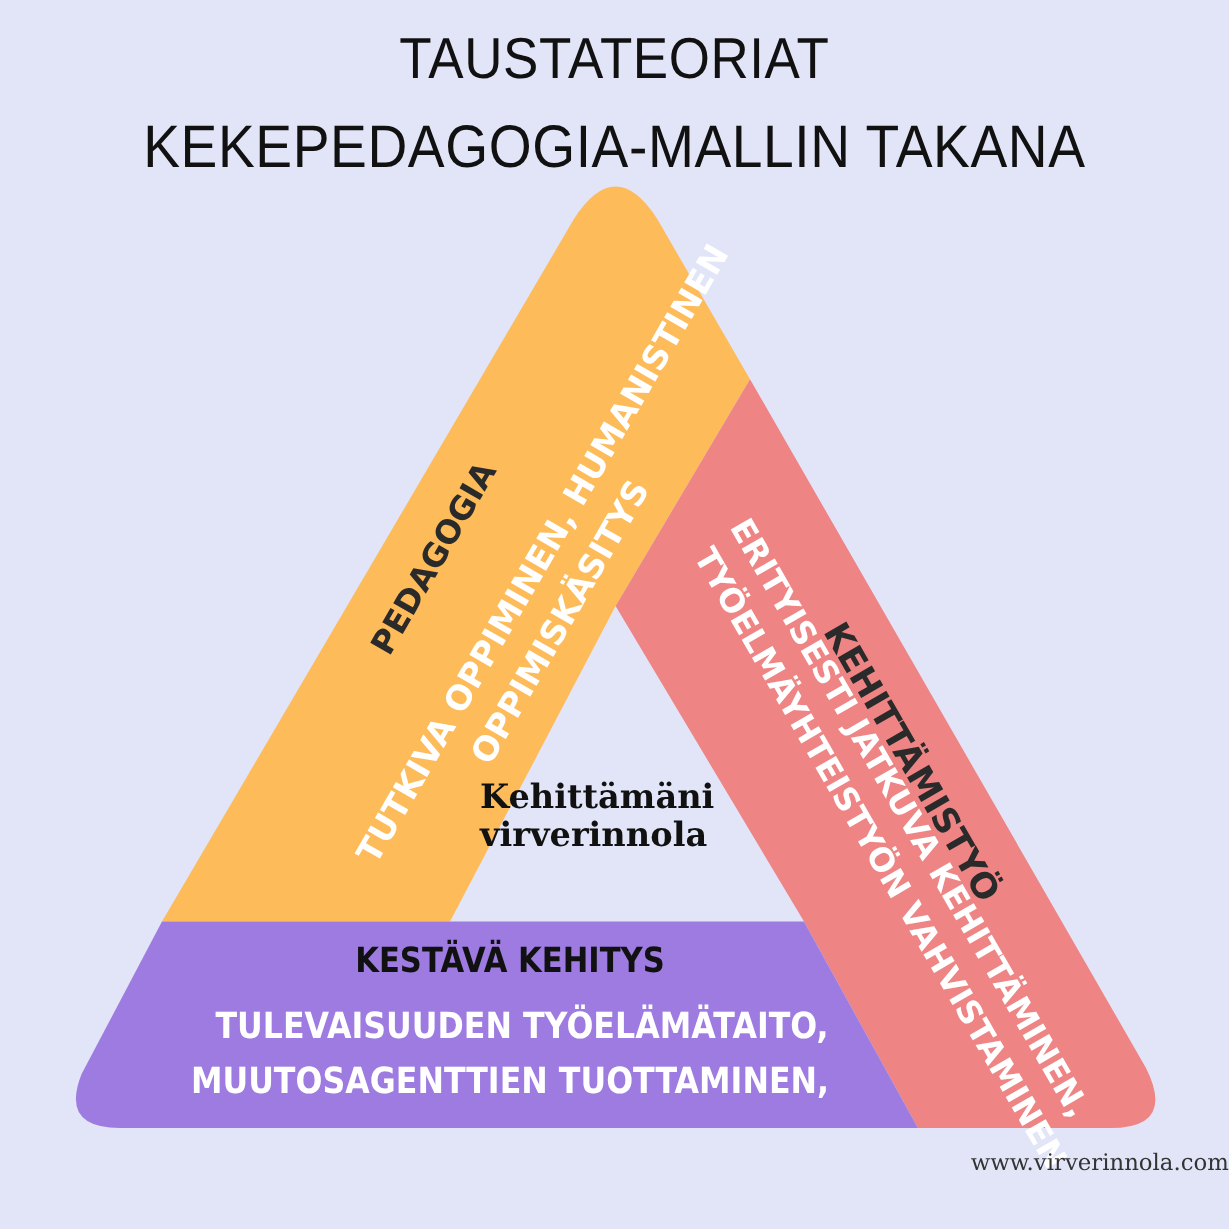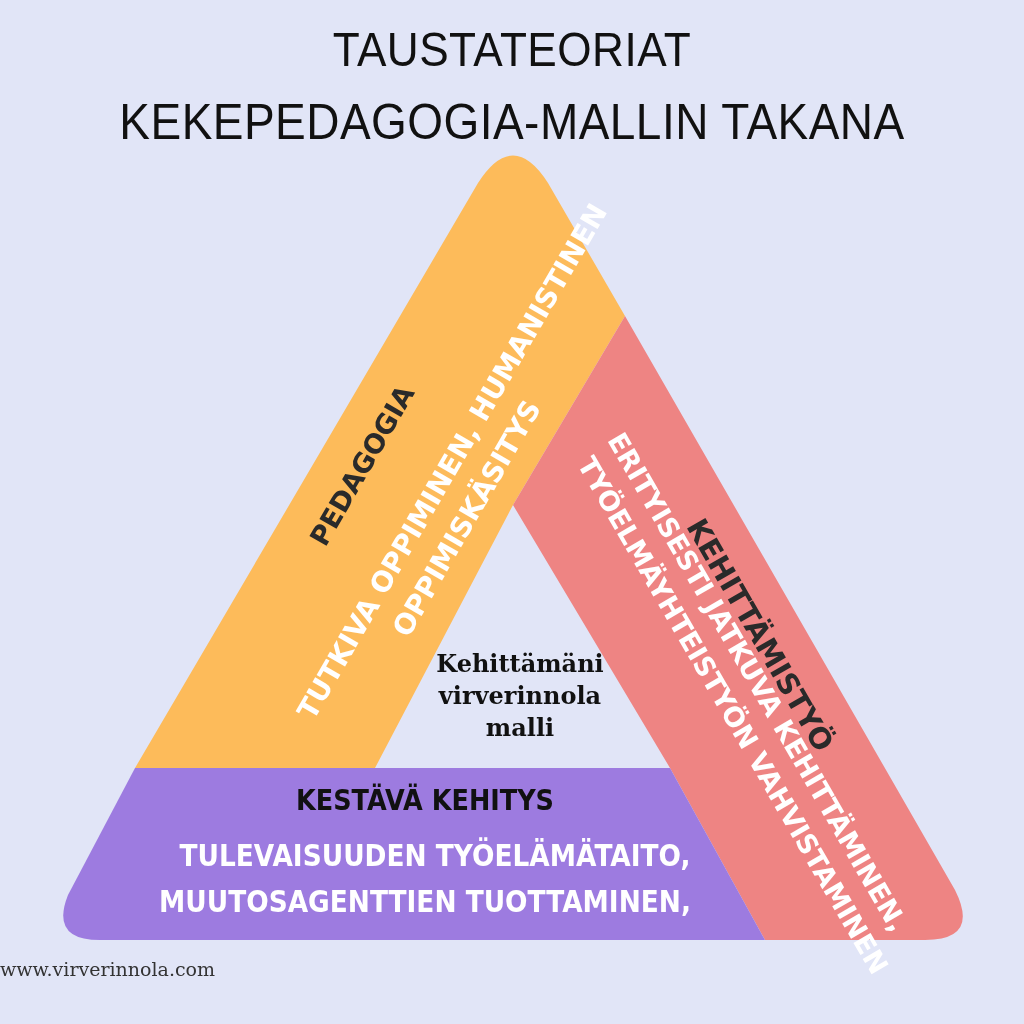--- a/index.html
+++ b/index.html
@@ -33,45 +33,45 @@
       font-family: "DejaVu Sans", sans-serif;
       font-weight: bold;
       text-align: center;
     }
     .dark { color: #2a2a2a; }
     .white { color: #ffffff; }
 
     .center-label {
       position: absolute;
       left: 400px; top: 648px; width: 240px;
-      text-align: center;
+      text-align: left;
       font-family: "DejaVu Serif", serif;
       font-weight: bold;
-      font-size: 24px;
+      font-size: 28px;
       line-height: 32px;
       color: #111;
     }
 
     .bottom-block {
       position: absolute;
       left: 100px; width: 650px;
       text-align: center;
       font-family: "DejaVu Sans", sans-serif;
       font-weight: bold;
       transform: scaleX(0.88);
       transform-origin: center;
     }
     #kestava-title { top: 783px; font-size: 29px; color: #111; }
     #kestava-line1 { top: 838px; font-size: 30px; color: #fff; left: 110px; }
     #kestava-line2 { top: 884px; font-size: 30px; color: #fff; }
 
     .footer {
       position: absolute;
       left: 0; width: 1024px; top: 958px;
-      text-align: left;
+      text-align: right;
       font-family: "DejaVu Serif", serif;
       font-size: 19px;
       color: #333;
     }
   </style>
 </head>
 <body>
 
 <div id="title-line-1" class="title">TAUSTATEORIAT</div>
 <div id="title-line-2" class="title">KEKEPEDAGOGIA-MALLIN TAKANA</div>
@@ -89,20 +89,19 @@
 <div class="rot white" style="left:175px; top:475px; width:520px; font-size:28px; transform: rotate(-60deg);">TUTKIVA OPPIMINEN, HUMANISTINEN</div>
 <div class="rot white" style="left:335px; top:505px; width:260px; font-size:28px; transform: rotate(-60deg);">OPPIMISKÄSITYS</div>
 
 <div class="rot dark" style="left:620px; top:618px; width:280px; font-size:29px; transform: rotate(60deg);">KEHITTÄMISTYÖ</div>
 <div class="rot white" style="left:490px; top:636px; width:500px; font-size:27px; transform: rotate(60deg);">ERITYISESTI JATKUVA KEHITTÄMINEN,</div>
 <div class="rot white" style="left:460px; top:660px; width:500px; font-size:27px; transform: rotate(60deg);">TYÖELMÄYHTEISTYÖN VAHVISTAMINEN</div>
 
 <div class="center-label">
   <div>Kehittämäni</div>
   <div>virverinnola</div>
-  <div>malli</div>
 </div>
 
 <div id="kestava-title" class="bottom-block">KESTÄVÄ KEHITYS</div>
 <div id="kestava-line1" class="bottom-block">TULEVAISUUDEN TYÖELÄMÄTAITO,</div>
 <div id="kestava-line2" class="bottom-block">MUUTOSAGENTTIEN TUOTTAMINEN,</div>
 
 <div class="footer">www.virverinnola.com</div>
 
 </body></html>

